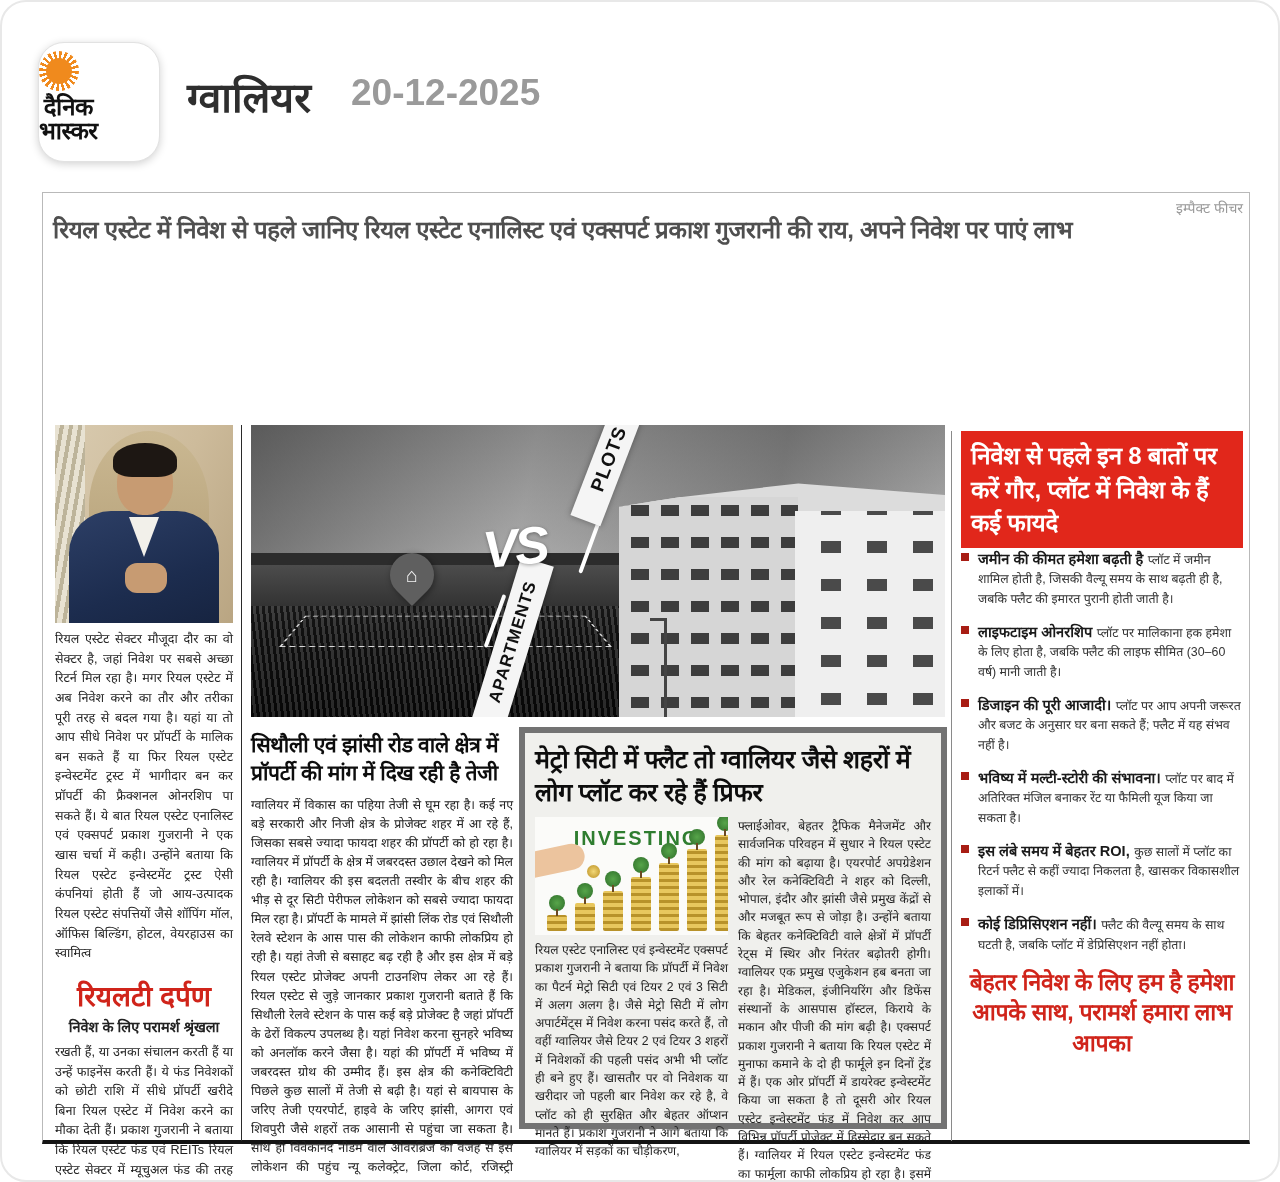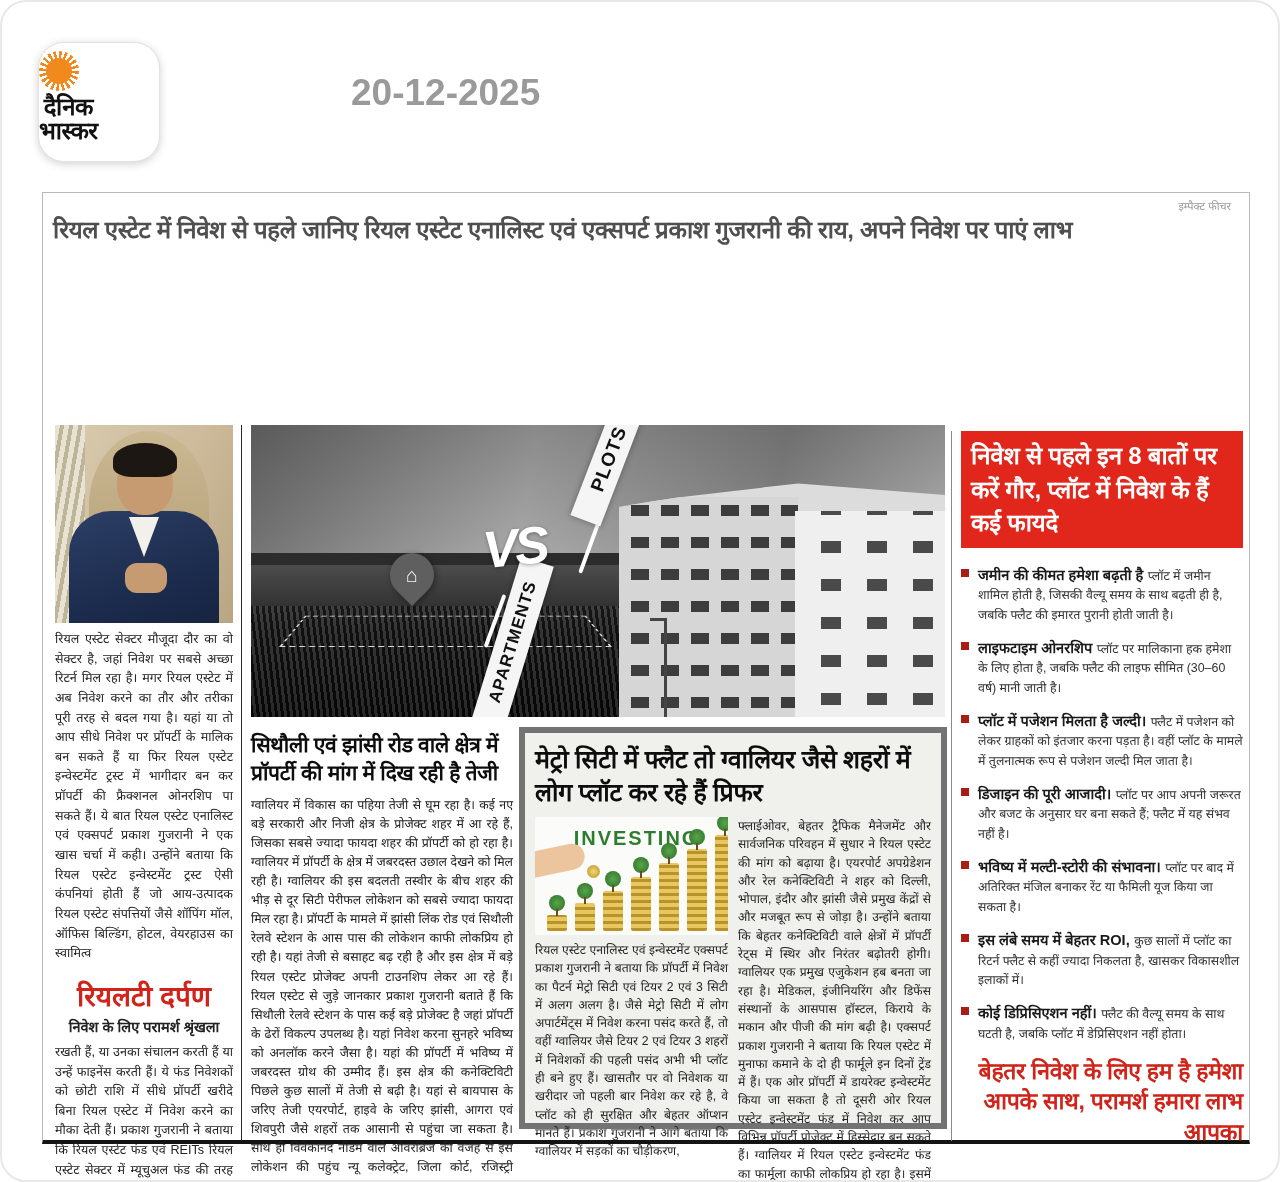--- a/index.html
+++ b/index.html
@@ -15,21 +15,21 @@
   .sunburst { width:40px; height:40px; border-radius:50%;
           background:repeating-conic-gradient(#f08a1d 0 9deg, #ffffff 9deg 18deg); position:relative; }
   .sunburst::after { content:""; position:absolute; inset:7px; border-radius:50%; background:#f08a1d; }
   .brand { text-align:center; font-weight:900; font-size:24px; line-height:1.02; color:#111; margin-top:4px; letter-spacing:-.5px; }
   .city  { position:absolute; left:185px; top:66px; font-size:41px; font-weight:800; color:#2e2e2e; }
   .date  { position:absolute; left:349px; top:70px; font-size:37px; font-weight:700; color:#9a9a9a; }
 
   
   .frame { position:absolute; left:40px; top:190px; width:1208px; height:952px;
            border:1px solid #b9b9b9; border-bottom:4px solid #141414; background:#fff; }
-  .tag { position:absolute; right:18px; top:5px; font-size:11px; color:#999; }
+  .tag { position:absolute; right:6px; top:5px; font-size:14px; color:#999; }
   .kicker { position:absolute; left:10px; top:19px; width:1188px; font-size:24px; font-weight:700;
             color:#4f4f4f; letter-spacing:-.3px; white-space:nowrap; }
   .headline { position:absolute; left:10px; top:64px; width:1190px; font-size:45px; font-weight:800;
               color:#0b0b0b; line-height:1.45; letter-spacing:-.5px; }
 
   .vdiv { position:absolute; width:1px; background:#2a2a2a; }
   #vdiv1 { left:198px; top:232px; height:716px; }
   #vdiv2 { left:908px; top:238px; height:710px; background:#8a8a8a; }
 
   
@@ -115,41 +115,42 @@
   .stack { position:absolute; bottom:4px; width:20px; border-radius:2px;
            background:repeating-linear-gradient(0deg,#b8922a 0 3px,#e8c75e 3px 7px); }
   .tree { position:absolute; width:16px; height:16px; border-radius:50%;
           background:radial-gradient(#57a54a,#2e6e2a); }
   .tree::after { content:""; position:absolute; left:7px; top:14px; width:2px; height:7px; background:#6b4a22; }
 
   
   .rightcol { position:absolute; left:918px; top:238px; width:282px; }
   .redbox { background:#e1271b; color:#fff; font-size:24px; font-weight:800; line-height:1.4;
             padding:8px 10px; letter-spacing:-.2px; }
-  .benefits { list-style:none; margin-top:16px; }
+  .benefits { list-style:none; margin-top:0; }
   .benefits li { position:relative; padding-left:17px; margin-bottom:13px; }
   .benefits li::before { content:""; position:absolute; left:0; top:5px; width:8px; height:8px; background:#a81d14; }
   .b-lead { font-size:14.6px; font-weight:800; color:#1a1a1a; }
   .b-text { font-size:12.4px; color:#333; line-height:1.48; }
-  .cta { font-size:23px; font-weight:800; color:#d0241a; line-height:1.32; text-align:right;
+  .cta { font-size:23px; font-weight:800; color:#d0241a; line-height:1.32; text-align:center;
          margin-top:4px; letter-spacing:-.3px; }
   .foot { font-size:11.8px; color:#222; line-height:1.55; text-align:justify; margin-top:8px; }
 </style>
 </head>
 <body>
 
 <div class="page">
 
   <div class="logo">
     <div class="sunburst"></div>
     <div class="brand">
       <div>दैनिक</div>
       <div>भास्कर</div>
     </div>
   </div>
+  <div class="city">ग्वालियर</div>
   <div class="date">20-12-2025</div>
 
   <div class="frame">
     <div class="tag">इम्पैक्ट फीचर</div>
     <div class="kicker">रियल एस्टेट में निवेश से पहले जानिए रियल एस्टेट एनालिस्ट एवं एक्सपर्ट प्रकाश गुजरानी की राय, अपने निवेश पर पाएं लाभ</div>
 
     <div class="vdiv" id="vdiv1"></div>
     <div class="vdiv" id="vdiv2"></div>
 
     <div class="leftcol">
@@ -232,24 +233,20 @@
       <ul class="benefits">
         <li>
           <span class="b-lead">जमीन की कीमत हमेशा बढ़ती है</span>
           <span class="b-text">प्लॉट में जमीन शामिल होती है, जिसकी वैल्यू समय के साथ बढ़ती ही है, जबकि फ्लैट की इमारत पुरानी होती जाती है।</span>
         </li>
         <li>
           <span class="b-lead">लाइफटाइम ओनरशिप</span>
           <span class="b-text">प्लॉट पर मालिकाना हक हमेशा के लिए होता है, जबकि फ्लैट की लाइफ सीमित (30–60 वर्ष) मानी जाती है।</span>
         </li>
         <li>
-          <span class="b-lead">प्लॉट में पजेशन मिलता है जल्दी।</span>
-          <span class="b-text">फ्लैट में पजेशन को लेकर ग्राहकों को इंतजार करना पड़ता है। वहीं प्लॉट के मामले में तुलनात्मक रूप से पजेशन जल्दी मिल जाता है।</span>
-        </li>
-        <li>
           <span class="b-lead">डिजाइन की पूरी आजादी।</span>
           <span class="b-text">प्लॉट पर आप अपनी जरूरत और बजट के अनुसार घर बना सकते हैं; फ्लैट में यह संभव नहीं है।</span>
         </li>
         <li>
           <span class="b-lead">भविष्य में मल्टी-स्टोरी की संभावना।</span>
           <span class="b-text">प्लॉट पर बाद में अतिरिक्त मंजिल बनाकर रेंट या फैमिली यूज किया जा सकता है।</span>
         </li>
         <li>
           <span class="b-lead">इस लंबे समय में बेहतर ROI,</span>
           <span class="b-text">कुछ सालों में प्लॉट का रिटर्न फ्लैट से कहीं ज्यादा निकलता है, खासकर विकासशील इलाकों में।</span>

